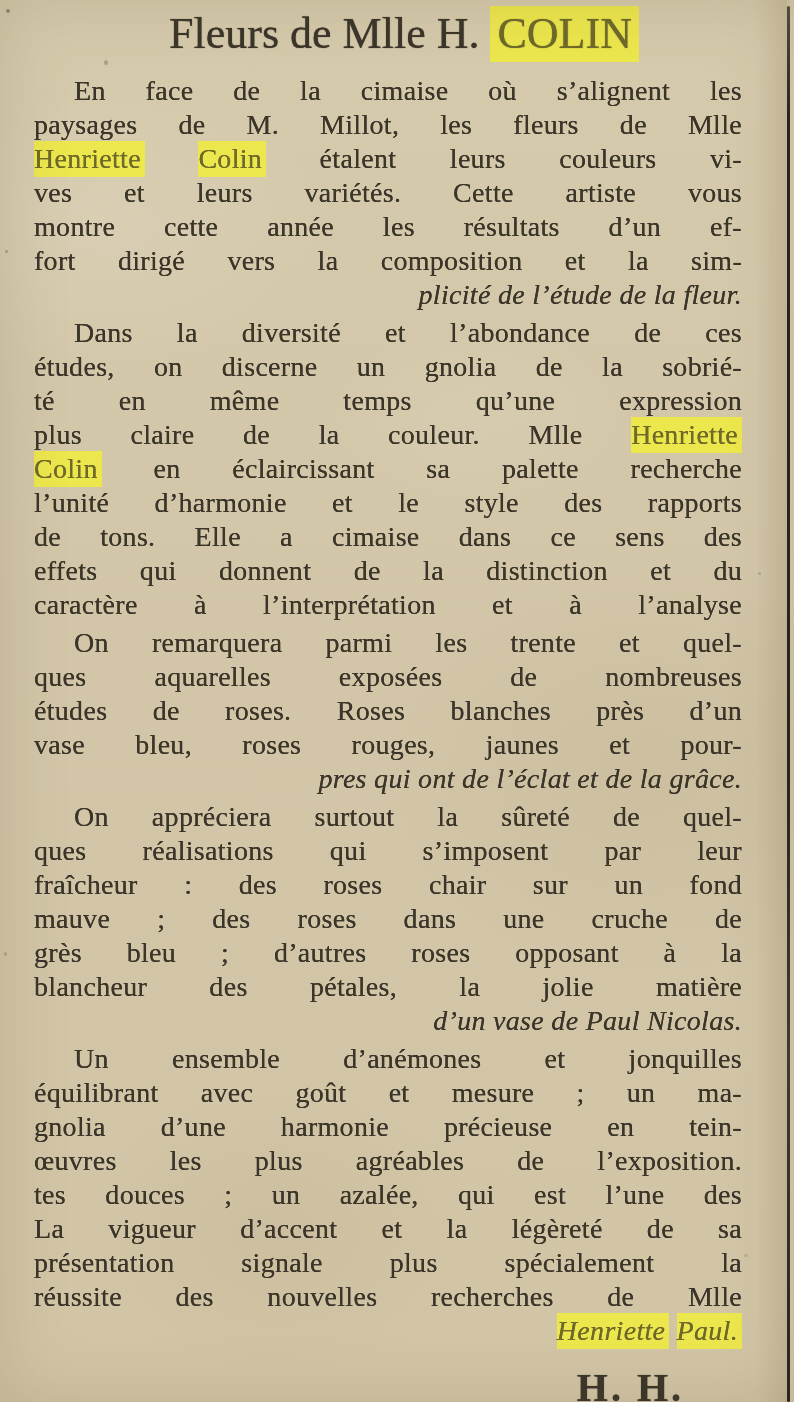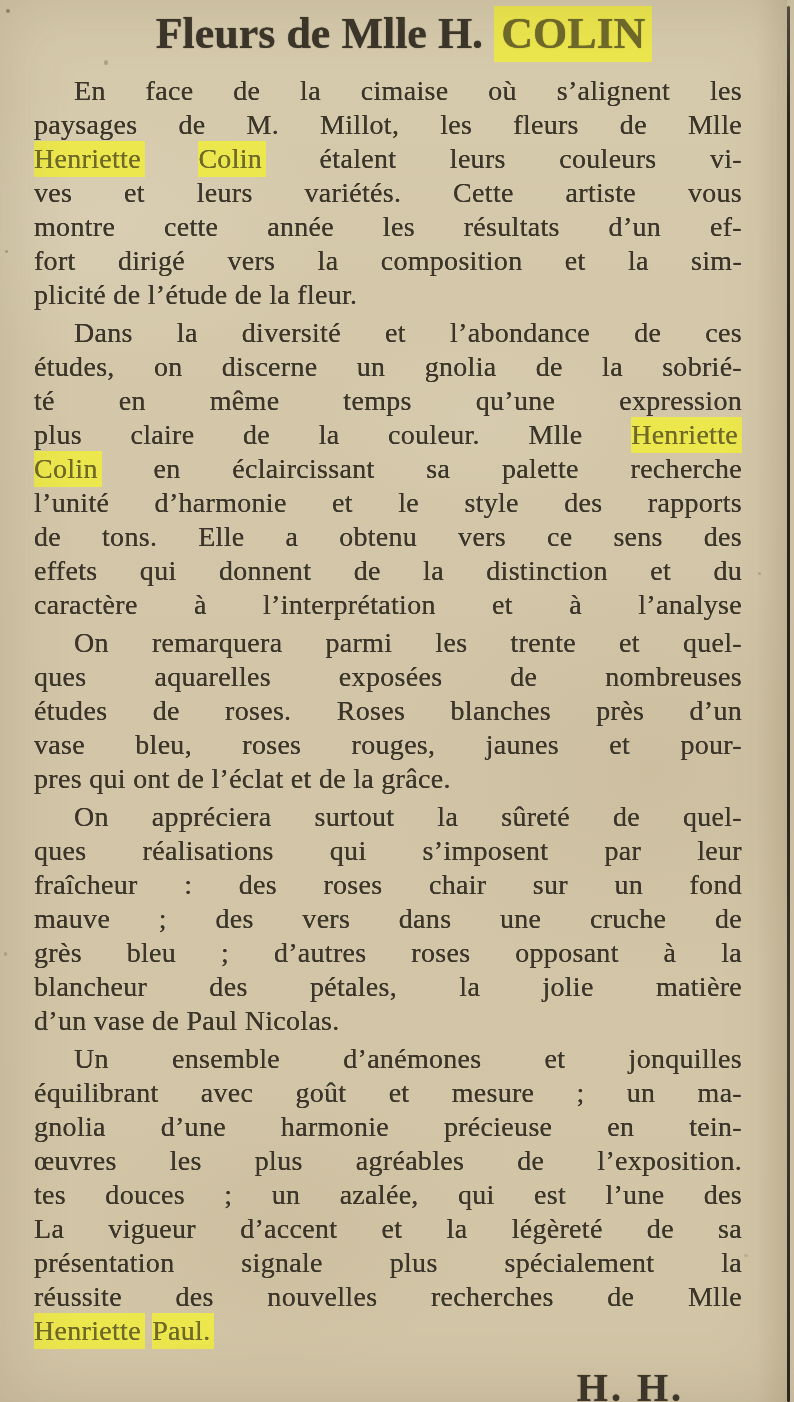--- a/index.html
+++ b/index.html
@@ -17,41 +17,41 @@
       radial-gradient(ellipse 300px 220px at 35% 88%, rgba(130,110,70,0.08), transparent 65%),
       radial-gradient(ellipse 260px 160px at 60% 30%, rgba(255,255,255,0.07), transparent 60%),
       linear-gradient(180deg, #d6caac 0%, var(--paper,#d3c6a8) 45%, #d2c5a6 100%);
   }
   .page::after{
     content:"";position:absolute;inset:0;pointer-events:none;
     box-shadow:inset 0 0 70px rgba(95,80,50,0.18);
   }
   .title{
     position:absolute;left:30px;width:716px;top:8px;margin:0;
-    font-size:44px;font-weight:bold;text-align:center;
+    font-size:44px;font-weight:normal;text-align:center;
     letter-spacing:0px;white-space:nowrap;
     transform:translateX(16px);
     text-shadow:0 0 1px currentColor;
   }
   .body{
     position:absolute;left:30px;top:70px;width:716px;
     font-size:28px;letter-spacing:0.3px;
     text-shadow:0 0 0.6px currentColor;
   }
   .para{margin:4px;padding:0;}
   .line{
     height:34px;line-height:34px;white-space:nowrap;
     overflow:visible;
   }
   .line.j{
     white-space:normal;
     text-align:justify;text-align-last:justify;
     text-justify:inter-word;
   }
-  .line.last{text-align:left;}
+  .line.last{text-align:right;font-style:italic;}
   .line.indent{padding-left:40px;}
   .hl{
     background:var(--highlight,#ece74d);
     color:var(--highlight-ink,#6f692a);
     padding:2px 4px 3px 0;
   }
   .title .hl{padding:3px 7px 4px 7px;}
   .signature{
     position:absolute;right:110px;top:1364px;margin:0;
     font-size:40px;font-weight:bold;letter-spacing:3px;
@@ -98,36 +98,36 @@
         <div class="line j">fort dirigé vers la composition et la sim-</div>
         <div class="line last">plicité de l’étude de la fleur.</div>
       </div>
       <div class="para">
         <div class="line j indent">Dans la diversité et l’abondance de ces</div>
         <div class="line j">études, on discerne un gnolia de la sobrié-</div>
         <div class="line j">té en même temps qu’une expression</div>
         <div class="line j">plus claire de la couleur. Mlle <span class="hl">Henriette</span></div>
         <div class="line j"><span class="hl">Colin</span> en éclaircissant sa palette recherche</div>
         <div class="line j">l’unité d’harmonie et le style des rapports</div>
-        <div class="line j">de tons. Elle a obtenu vers ce sens des</div>
+        <div class="line j">de tons. Elle a cimaise dans ce sens des</div>
         <div class="line j">effets qui donnent de la distinction et du</div>
         <div class="line j">caractère à l’interprétation et à l’analyse</div>
       </div>
       <div class="para">
         <div class="line j indent">On remarquera parmi les trente et quel-</div>
         <div class="line j">ques aquarelles exposées de nombreuses</div>
         <div class="line j">études de roses. Roses blanches près d’un</div>
         <div class="line j">vase bleu, roses rouges, jaunes et pour-</div>
         <div class="line last">pres qui ont de l’éclat et de la grâce.</div>
       </div>
       <div class="para">
         <div class="line j indent">On appréciera surtout la sûreté de quel-</div>
         <div class="line j">ques réalisations qui s’imposent par leur</div>
         <div class="line j">fraîcheur : des roses chair sur un fond</div>
-        <div class="line j">mauve ; des vers dans une cruche de</div>
+        <div class="line j">mauve ; des roses dans une cruche de</div>
         <div class="line j">grès bleu ; d’autres roses opposant à la</div>
         <div class="line j">blancheur des pétales, la jolie matière</div>
         <div class="line last">d’un vase de Paul Nicolas.</div>
       </div>
       <div class="para">
         <div class="line j indent">Un ensemble d’anémones et jonquilles</div>
         <div class="line j">équilibrant avec goût et mesure ; un ma-</div>
         <div class="line j">gnolia d’une harmonie précieuse en tein-</div>
         <div class="line j">œuvres les plus agréables de l’exposition.</div>
         <div class="line j">tes douces ; un azalée, qui est l’une des</div>

